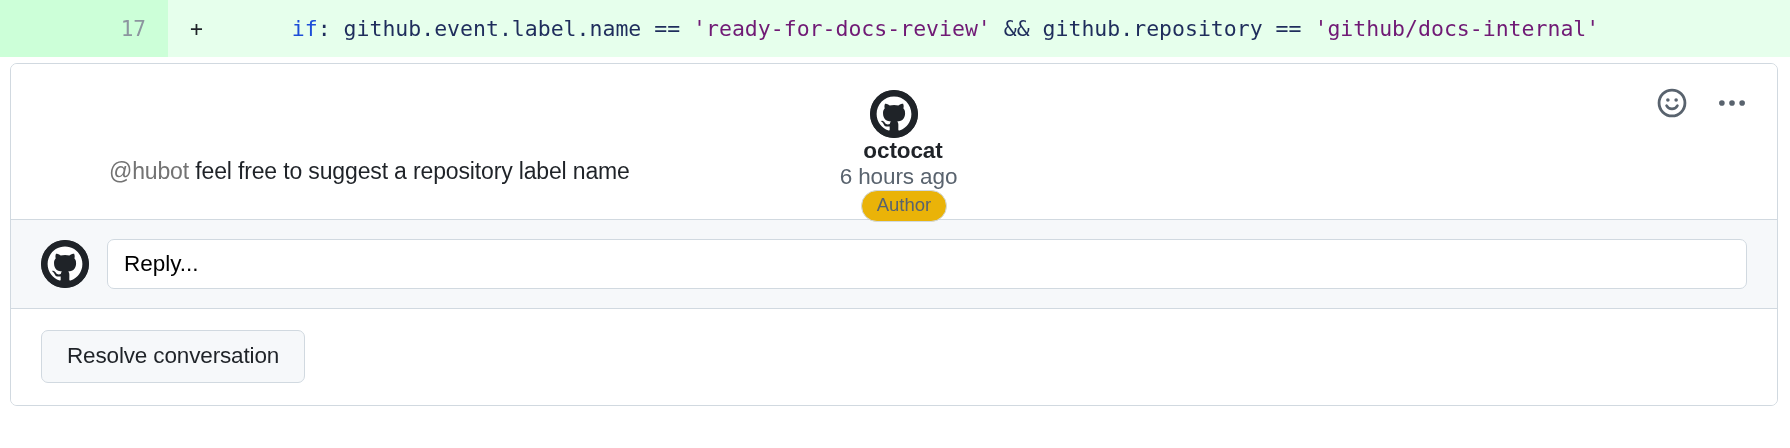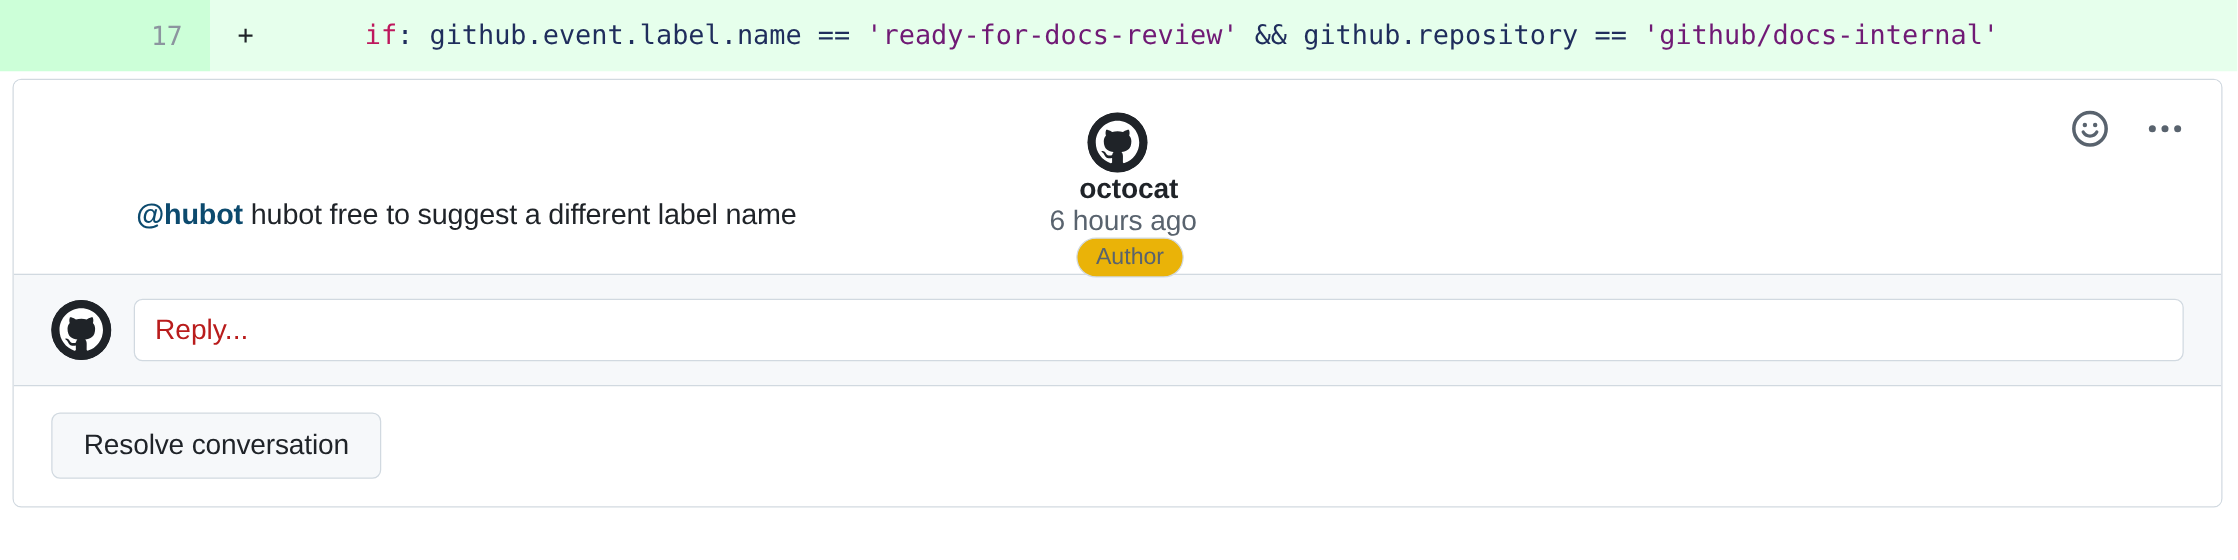--- a/index.html
+++ b/index.html
@@ -55,21 +55,21 @@
     width: 72px;
     flex: 0 0 72px;
     color: #1f2328;
     padding-left: 22px;
     box-sizing: border-box;
   }
   .code {
     display: inline-block;
     white-space: pre;
   }
-  .tok-key { color: #be185d; }
+  .tok-key { color: #1d4ed8; }
   .tok-plain { color: #1f2d5c; }
   .tok-str { color: #701a75; }
   .tok-op { color: #1f2d5c; }
 
   
   .thread-card {
     position: relative;
     margin: 6px 10px 0 10px;
     width: 1768px;
     box-sizing: border-box;
@@ -157,22 +157,22 @@
   .icon-btn svg { display: block; }
 
   .comment-body {
     padding: 22px 30px 30px 98px;
     font-size: 23px;
     color: #1f2328;
     line-height: 1.5;
     letter-spacing: -0.15px;
   }
   .mention {
-    font-weight: bold;
-    color: #0c4a6e;
+    font-weight: normal;
+    color: #737373;
   }
 
   
   .reply-row {
     display: flex;
     align-items: center;
     background: #f6f8fa;
     border-top: 1px solid #d1d9e0;
     padding: 19px 30px 19px 30px;
     box-sizing: border-box;
@@ -184,21 +184,21 @@
     background: #ffffff;
     border: 1px solid #d1d9e0;
     border-radius: 7px;
     display: flex;
     align-items: center;
     padding: 0 16px;
     box-sizing: border-box;
     font-size: 22.5px;
     color: #59636e;
   }
-  .reply-input .ph { color: #b91c1c; }
+  .reply-input .ph { color: #000000; }
 
   
   .thread-footer {
     background: #ffffff;
     border-top: 1px solid #d1d9e0;
     padding: 21px 30px 22px 30px;
     box-sizing: border-box;
   }
   .resolve-btn {
     display: inline-flex;
@@ -255,21 +255,21 @@
           <svg width="30" height="30" viewBox="0 0 16 16">
             <circle cx="2.6" cy="8" r="1.5" fill="#59636e"></circle>
             <circle cx="8" cy="8" r="1.5" fill="#59636e"></circle>
             <circle cx="13.4" cy="8" r="1.5" fill="#59636e"></circle>
           </svg>
         </div>
       </div>
     </div>
 
     <div class="comment-body">
-      <span class="mention">@hubot</span><span> hubot free to suggest a different label name</span>
+      <span class="mention">@hubot</span><span> feel free to suggest a repository label name</span>
     </div>
   </div>
 
   <div class="reply-row">
     <div class="avatar">
       <svg viewBox="0 0 16 16" aria-hidden="true">
         <circle cx="8" cy="8" r="8" fill="#1f2328"></circle>
         <path fill="#ffffff" d="M8 2.2c-3.2 0-5.8 2.6-5.8 5.8 0 2.57 1.66 4.74 3.97 5.51.29.05.4-.13.4-.28 0-.14-.01-.6-.01-1.09-1.45.27-1.83-.35-1.95-.68-.07-.17-.36-.68-.61-.82-.21-.11-.5-.39-.01-.4.46-.01.79.42.9.6.53.88 1.36.63 1.7.48.05-.38.21-.63.38-.78-1.29-.14-2.63-.64-2.63-2.86 0-.63.22-1.15.59-1.56-.06-.14-.26-.73.06-1.52 0 0 .48-.15 1.59.59.46-.13.95-.19 1.44-.19s.98.07 1.44.19c1.1-.75 1.59-.59 1.59-.59.32.79.12 1.38.06 1.52.37.41.59.92.59 1.56 0 2.23-1.35 2.72-2.64 2.86.21.18.39.53.39 1.07 0 .78-.01 1.4-.01 1.6 0 .15.11.34.4.28A5.81 5.81 0 0 0 13.8 8c0-3.2-2.6-5.8-5.8-5.8Z"></path>
       </svg>
     </div>

